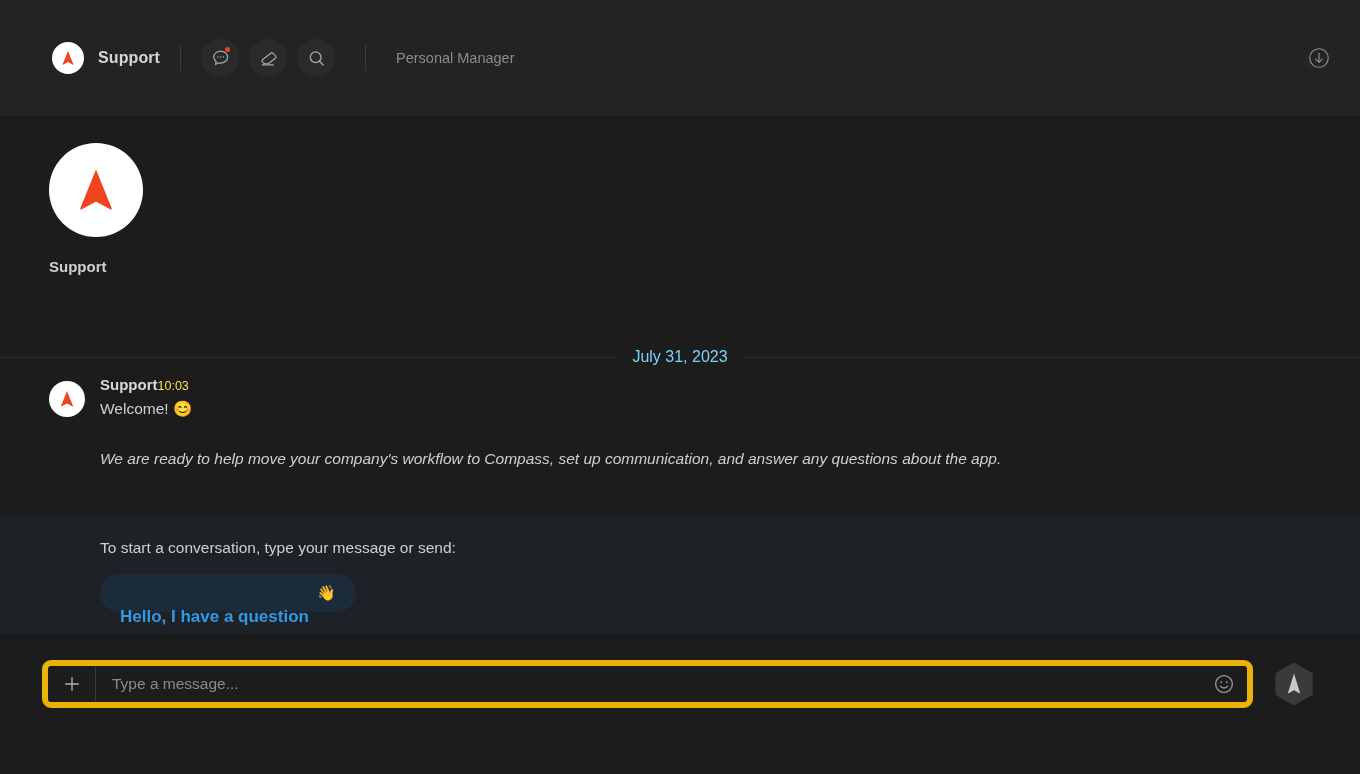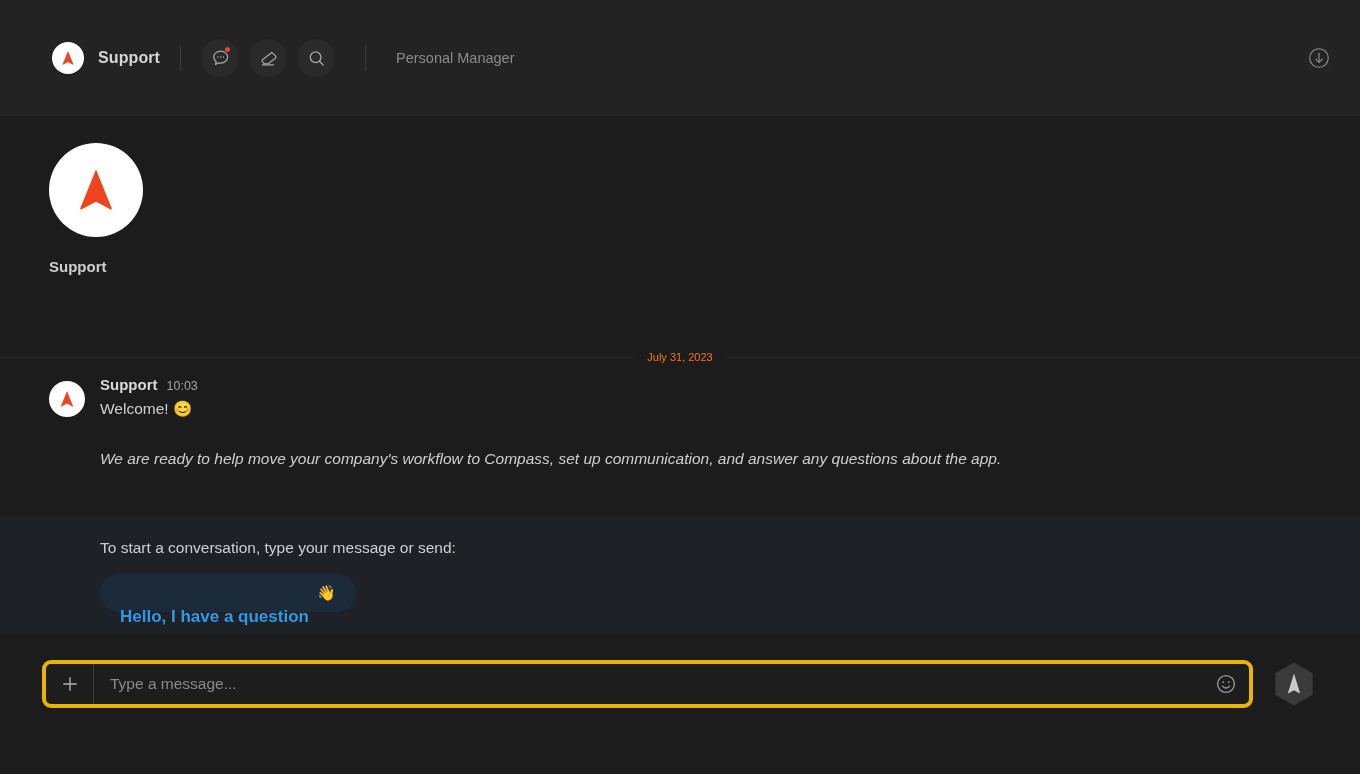--- a/index.html
+++ b/index.html
@@ -134,22 +134,22 @@
     height: 20px;
     display: flex;
     align-items: center;
   }
   .date-sep .line {
     flex: 1 1 auto;
     height: 1px;
     background: #2b2b2b;
   }
   .date-sep .label {
-    font-size: 11px;
-    color: #f97316;
+    font-size: 16px;
+    color: #7dd3fc;
     padding: 0 14px;
     white-space: nowrap;
   }
 
   
   .msg {
     position: absolute;
     top: 255px; left: 0;
     width: 1360px;
     padding: 0 40px 0 49px;
@@ -163,21 +163,21 @@
     flex: 0 0 auto;
     margin-top: 10px;
   }
   .msg-avatar svg { width: 20px; height: 20px; display:block; }
   .msg-body { margin-left: 15px; padding-top: 5px; }
   .msg-head { display: flex; align-items: baseline; }
   .msg-author {
     font-size: 15px; font-weight: bold; color: #d9d9d9;
   }
   .msg-time {
-    font-size: 12.5px; color: #a3a3a3; margin-left: 9px;
+    font-size: 12.5px; color: #fde047; 
   }
   .msg-line {
     font-size: 15.5px;
     color: #cfcfcf;
     line-height: 26px;
     margin-top: 3px;
     white-space: pre;
   }
   .msg-line.gap { margin-top: 24px; font-style: italic; }
 
@@ -223,21 +223,21 @@
     left: 0; top: 634px;
     width: 1360px;
     height: 140px;
     background: #1c1c1c;
   }
   .composer-inner {
     position: absolute;
     top: 26px; left: 42px;
     width: 1211px;
     height: 48px;
-    border: 4px solid #eab308;
+    border: 6px solid #eab308;
     border-radius: 9px;
     display: flex;
     align-items: stretch;
     background: #1d1d1d;
   }
   .plus-btn {
     width: 48px;
     border-right: 1px solid #3b3b3b;
     display: flex; align-items: center; justify-content: center;
     cursor: pointer;

